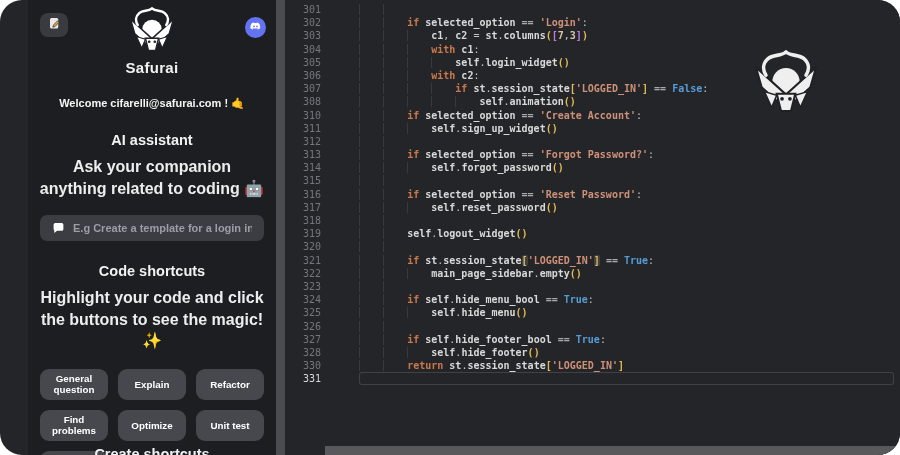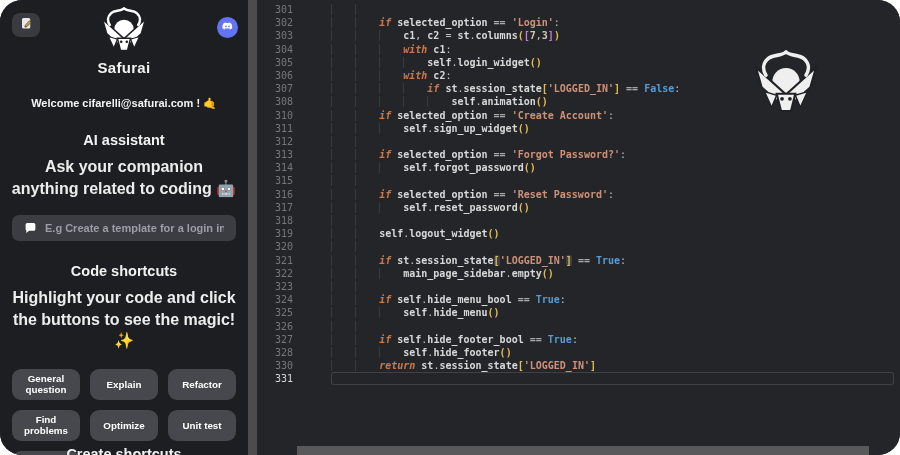--- a/index.html
+++ b/index.html
@@ -3,21 +3,21 @@
 <meta charset="utf-8">
 <style>
   html,body{margin:0;padding:0;background:#ffffff;}
   .window{
     position:relative;width:900px;height:455px;border-radius:22px;overflow:hidden;
     display:flex;background:#242529;font-family:"Liberation Sans",sans-serif;
   }
   
   .sidebar{
     position:relative;width:248px;flex:0 0 248px;height:455px;background:#1d1e21;
-    color:#f2f2f2;overflow:hidden;
+    color:#f2f2f2;overflow:hidden;margin-left:28px;
   }
   .sb-top{position:relative;height:56px;}
   .edit-btn{
     position:absolute;left:12px;top:13px;width:28px;height:24px;border-radius:8px;
     background:#3a3b40;display:flex;align-items:center;justify-content:center;
   }
   .discord-btn{
     position:absolute;right:10px;top:17px;width:21px;height:21px;border-radius:50%;
     background:#6374f2;display:flex;align-items:center;justify-content:center;
   }
@@ -46,21 +46,21 @@
   .vscroll{flex:0 0 9px;width:9px;height:455px;background:#4c4c4f;}
   
   .editor{position:relative;flex:1;height:455px;background:#242529;overflow:hidden;}
   .code-lines{padding-top:3px;font-family:"DejaVu Sans Mono","Liberation Mono",monospace;font-size:10px;line-height:13.2px;}
   .line{display:flex;height:13.2px;gap:24px;}
   .lnum{flex:0 0 36px;width:36px;text-align:right;padding-right:14px;color:#75777e;font-weight:400;}
   .line.cur .lnum{color:#d8d8d8;}
   .lcode{flex:1;white-space:pre;font-weight:700;color:#d8d8d8;margin-right:6px;}
   .line.cur .lcode{box-shadow:inset 0 0 0 1px #404147;border-radius:3px;}
   .t-ws{background-image:repeating-linear-gradient(to right,#393a3f 0 1px,transparent 1px 24.08px);}
-  .t-k{color:#c9784a;font-style:italic;}
+  .t-k{color:#c9784a;}
   .t-w{color:#d8d8d8;}
   .t-d{color:#c2c2c2;font-weight:400;}
   .t-o{color:#a8a8a8;}
   .t-s{color:#ce9178;}
   .t-c{color:#569cd6;}
   .t-g{color:#e2bb53;}
   .t-gh{color:#e2bb53;background:#3e4145;border-radius:2px;}
   .t-m{color:#c678dd;}
   .t-n{color:#d6c6a5;}
   .watermark{position:absolute;top:50px;right:78px;width:72px;height:66px;color:#efefef;}

